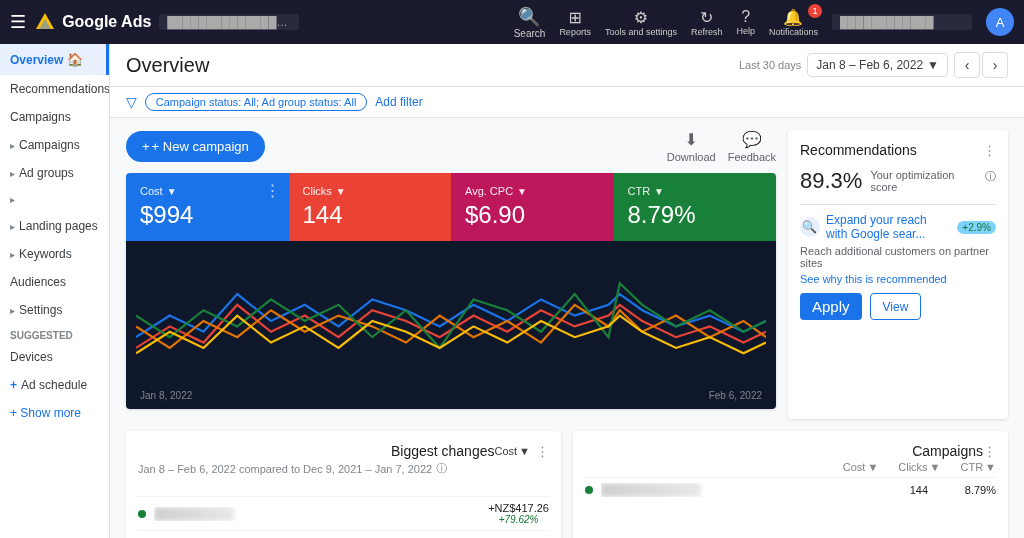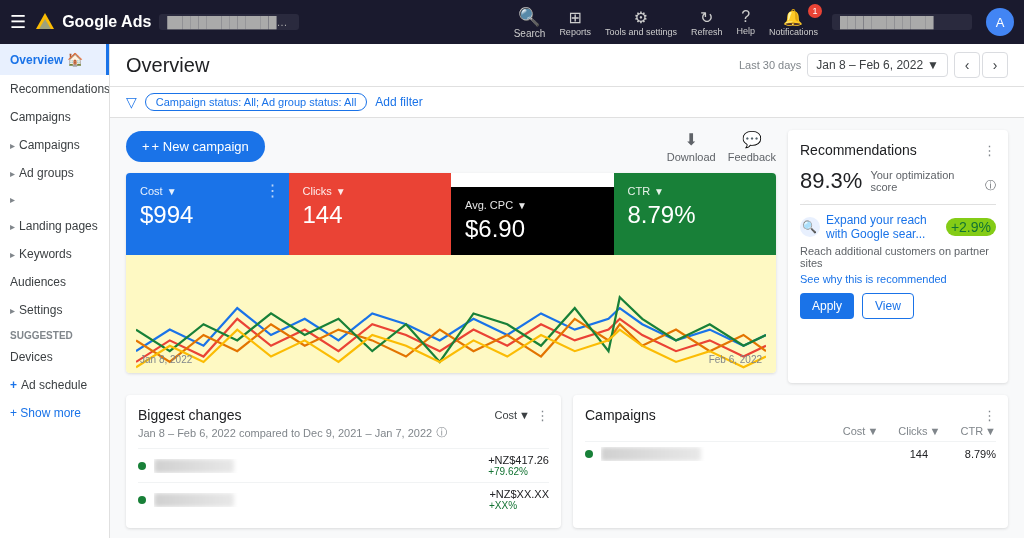--- a/index.html
+++ b/index.html
@@ -66,66 +66,66 @@
     .new-campaign-btn { background: #1a73e8; color: #fff; border: none; border-radius: 20px; padding: 8px 16px; font-size: 13px; cursor: pointer; display: flex; align-items: center; gap: 6px; }
     .action-icons { display: flex; gap: 12px; align-items: center; color: #5f6368; font-size: 12px; }
     .action-icon-item { display: flex; flex-direction: column; align-items: center; gap: 2px; cursor: pointer; font-size: 11px; }
 
     
     .metrics-card { background: #fff; border-radius: 4px; overflow: hidden; margin-bottom: 10px; box-shadow: 0 1px 3px rgba(0,0,0,0.12); }
     .metrics-row { display: grid; grid-template-columns: repeat(4, 1fr); }
     .metric-block { padding: 12px 14px; position: relative; }
     .metric-block.blue { background: #1a73e8; }
     .metric-block.red { background: #ea4335; }
-    .metric-block.orange { background: #000000; margin-top: 14px; }
+    .metric-block.orange { background: #be185d; }
     .metric-block.green { background: #188038; }
     .metric-header { display: flex; align-items: center; gap: 4px; margin-bottom: 4px; }
     .metric-label { color: rgba(255,255,255,0.9); font-size: 11px; }
     .metric-dropdown { color: rgba(255,255,255,0.9); font-size: 10px; }
     .metric-value { color: #fff; font-size: 24px; font-weight: 500; }
     .metric-more { position: absolute; top: 8px; right: 8px; color: rgba(255,255,255,0.7); font-size: 16px; cursor: pointer; }
 
     
-    .chart-area { padding: 10px; background: #fef9c3; position: relative; height: 118px; }
+    .chart-area { padding: 10px; background: #0f172a; position: relative; height: 168px; }
     .chart-svg { width: 100%; height: 140px; }
     .chart-label { font-size: 10px; color: #80868b; position: absolute; bottom: 8px; }
     .chart-label.left { left: 14px; }
     .chart-label.right { right: 14px; }
 
     
     .rec-card { background: #fff; border-radius: 4px; padding: 12px; box-shadow: 0 1px 3px rgba(0,0,0,0.12); height: 100%; }
     .rec-header { display: flex; align-items: center; justify-content: space-between; margin-bottom: 10px; }
     .rec-title { font-size: 14px; font-weight: 500; color: #202124; }
     .rec-score-row { display: flex; align-items: center; gap: 8px; margin-bottom: 10px; }
     .rec-score-value { font-size: 22px; font-weight: 500; color: #202124; }
-    .rec-score-label { font-size: 11px; color: #5f6368; display: flex; align-items: flex-end; gap: 12px; }
+    .rec-score-label { font-size: 11px; color: #5f6368; display: flex; align-items: flex-start; gap: 12px; }
     .rec-item { padding: 8px 0; border-top: 1px solid #e0e0e0; }
     .rec-item-header { display: flex; align-items: center; gap: 6px; margin-bottom: 4px; }
     .rec-item-icon { width: 20px; height: 20px; border-radius: 50%; background: #e8f0fe; display: flex; align-items: center; justify-content: center; font-size: 12px; color: #1a73e8; }
     .rec-item-title { font-size: 12px; color: #1a73e8; font-weight: 500; flex: 1; }
-    .rec-badge { background: #84cc16; color: #137333; font-size: 14px; padding: 1px 5px; border-radius: 10px; font-weight: 500; }
+    .rec-badge { background: #7dd3fc; color: #137333; font-size: 10px; padding: 1px 5px; border-radius: 10px; font-weight: 500; }
     .rec-item-desc { font-size: 11px; color: #5f6368; margin-bottom: 4px; }
     .rec-item-link { font-size: 11px; color: #1a73e8; cursor: pointer; }
     .rec-actions { display: flex; gap: 8px; margin-top: 8px; }
-    .rec-apply-btn { background: #1a73e8; color: #fff; border: none; border-radius: 4px; padding: 5px 12px; font-size: 12px; cursor: pointer; }
+    .rec-apply-btn { background: #1a73e8; color: #fff; border: none; border-radius: 4px; padding: 5px 12px; font-size: 15px; cursor: pointer; }
     .rec-view-btn { background: #fff; color: #1a73e8; border: 1px solid #1a73e8; border-radius: 4px; padding: 5px 12px; font-size: 12px; cursor: pointer; }
 
     
     .bottom-section { padding: 0 16px 12px; display: grid; grid-template-columns: 1fr 1fr; gap: 12px; }
     .bottom-card { background: #fff; border-radius: 4px; padding: 12px; box-shadow: 0 1px 3px rgba(0,0,0,0.12); }
-    .bottom-card-header { display: flex; align-items: center; justify-content: space-between; margin-bottom: 2px; }
+    .bottom-card-header { display: flex; align-items: center; justify-content: flex-end; margin-bottom: 2px; }
     .bottom-card-title { font-size: 14px; font-weight: 500; color: #202124; }
-    .bottom-card-sub { font-size: 11px; color: #80868b; margin-bottom: 8px; display: flex; align-items: center; gap: 4px; }
+    .bottom-card-sub { font-size: 11px; color: #80868b; margin-bottom: 20px; display: flex; align-items: center; gap: 4px; }
     .small-select { font-size: 11px; color: #3c4043; border: none; background: none; cursor: pointer; display: flex; align-items: center; gap: 2px; }
     .table-row-item { display: flex; align-items: center; gap: 8px; padding: 5px 0; border-top: 1px solid #f1f3f4; }
     .table-row-dot { width: 8px; height: 8px; border-radius: 50%; background: #188038; flex-shrink: 0; }
     .table-row-name { flex: 1; font-size: 11px; color: #3c4043; overflow: hidden; }
     .blurred-bar { height: 14px; background: linear-gradient(90deg, #d0d0d0, #e8e8e8); border-radius: 2px; width: 80px; filter: blur(2px); }
     .table-row-value { font-size: 11px; color: #202124; font-weight: 500; text-align: right; min-width: 60px; }
-    .table-row-change { font-size: 10px; color: #137333; text-align: left; min-width: 40px; }
+    .table-row-change { font-size: 10px; color: #137333; text-align: center; min-width: 40px; font-style: italic; }
     .col-headers { display: flex; justify-content: flex-end; gap: 20px; margin-bottom: 4px; }
     .col-header { font-size: 11px; color: #80868b; display: flex; align-items: center; gap: 2px; cursor: pointer; }
   </style>
 </head>
 <body>
 
 <div class="top-nav">
   <div class="top-nav-left">
     <span class="hamburger">☰</span>
     <div class="google-ads-logo">

